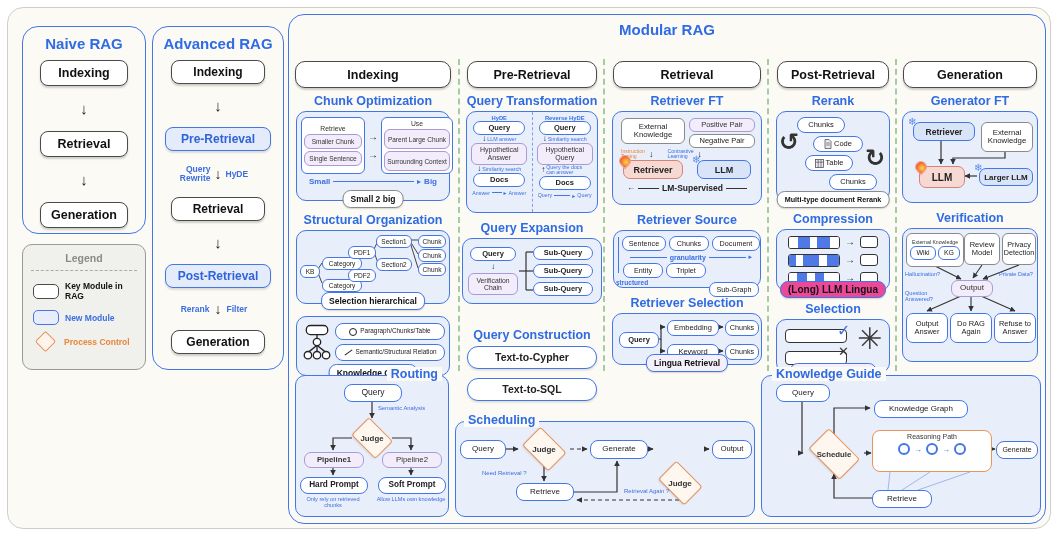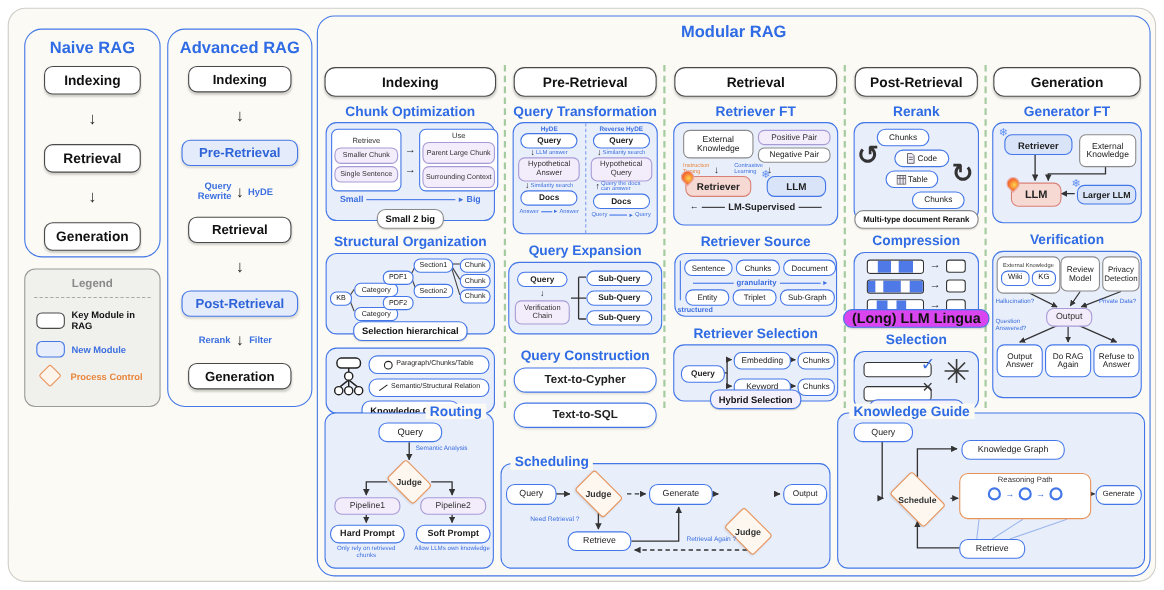--- a/index.html
+++ b/index.html
@@ -251,21 +251,21 @@
               <line x1="7" y1="26" x2="14" y2="26"></line>
               <line x1="7" y1="45" x2="14" y2="45"></line>
             </g>
           </svg>
         <div style="display:flex;flex-direction:column;gap:4px;">
           <span class="wb" style="width:58px;height:12px;font-size:7.5px;font-weight:bold;border-radius:7px;">Sub-Query</span>
           <span class="wb" style="width:58px;height:12px;font-size:7.5px;font-weight:bold;border-radius:7px;">Sub-Query</span>
           <span class="wb" style="width:58px;height:12px;font-size:7.5px;font-weight:bold;border-radius:7px;">Sub-Query</span>
         </div>
       </div>
-      <div class="st" style="margin:12px 0 4px;text-align:right;">Query Construction</div>
+      <div class="st" style="margin:24px 0 4px;text-align:right;">Query Construction</div>
       <div class="wb" style="width:128px;height:21px;font-size:10.5px;font-weight:bold;border-radius:11px;box-shadow:0 1.5px 2px rgba(0,0,0,.12);">Text-to-Cypher</div>
       <div class="wb" style="width:128px;height:21px;font-size:10.5px;font-weight:bold;border-radius:11px;margin-top:9px;box-shadow:0 1.5px 2px rgba(0,0,0,.12);">Text-to-SQL</div>
     </div>
 
     <div class="colflex" style="left:322px;top:46px;width:152px;">
       <div class="hdr">Retrieval</div>
       <div class="st" style="margin:6px 0 3px;">Retriever FT</div>
       <div class="mod" style="width:148px;height:92px;">
         <div style="display:flex;justify-content:space-between;padding:6px 6px 0 8px;">
           <span class="gb" style="width:62px;height:24px;font-size:7.8px;">External Knowledge</span>
@@ -307,21 +307,21 @@
         </div>
         <div style="display:flex;align-items:center;gap:3px;padding:2px 8px;">
           <span class="hline"></span>
           <span class="tb" style="font-size:7px;font-weight:bold;">granularity</span>
           <span class="hline"></span>
           <span class="tb" style="font-size:7px;">▸</span>
         </div>
         <div style="display:flex;gap:3px;justify-content:center;">
           <span class="wb" style="width:38px;height:13px;font-size:7.2px;border-radius:7px;">Entity</span>
           <span class="wb" style="width:38px;height:13px;font-size:7.2px;border-radius:7px;">Triplet</span>
-          <span class="wb" style="width:48px;height:13px;font-size:7.2px;border-radius:7px;">Sub-Graph</span>
+          <span class="wb" style="width:48px;height:13px;font-size:7.2px;border-radius:7px;margin-top:19px;">Sub-Graph</span>
         </div>
         <span class="tb abs" style="left:2px;bottom:1px;font-size:6.5px;font-weight:bold;">structured</span>
       </div>
       <div class="st" style="margin:8px 0 3px;">Retriever Selection</div>
       <div class="mod" style="width:148px;height:50px;">
         <svg class="conn" width="148" height="50">
           <defs>
               <marker id="ahs" markerWidth="5" markerHeight="5" refX="4.5" refY="2.5" orient="auto">
                 <path d="M0,0L5,2.5L0,5z" fill="#333"></path>
               </marker>
@@ -331,21 +331,21 @@
             <path d="M48,25 v12 h4" marker-end="url(#ahs)"></path>
             <line x1="104" y1="13" x2="110" y2="13" marker-end="url(#ahs)"></line>
             <line x1="104" y1="37" x2="110" y2="37" marker-end="url(#ahs)"></line>
           </g>
         </svg>
         <span class="wb abs" style="left:6px;top:18px;width:38px;height:14px;font-size:7.5px;font-weight:bold;border-radius:7px;">Query</span>
         <span class="wb abs" style="left:54px;top:6px;width:50px;height:14px;font-size:7.5px;border-radius:7px;">Embedding</span>
         <span class="wb abs" style="left:54px;top:30px;width:50px;height:14px;font-size:7.5px;border-radius:7px;">Keyword</span>
         <span class="wb abs" style="left:112px;top:6px;width:32px;height:14px;font-size:7.2px;border-radius:7px;">Chunks</span>
         <span class="wb abs" style="left:112px;top:30px;width:32px;height:14px;font-size:7.2px;border-radius:7px;">Chunks</span>
-        <div class="pillcap" style="bottom:-8px;font-size:8.5px;height:14px;border-color:#4377E8;background:#F4F0FB;">Hybrid Selection</div>
+        <div class="pillcap" style="bottom:-8px;font-size:8.5px;height:14px;border-color:#4377E8;background:#F4F0FB;">Lingua Retrieval</div>
       </div>
     </div>
 
     <div class="colflex" style="left:486px;top:46px;width:116px;">
       <div class="hdr">Post-Retrieval</div>
       <div class="st" style="margin:6px 0 3px;">Rerank</div>
       <div class="mod" style="width:112px;height:88px;">
         <span class="wb abs" style="left:20px;top:5px;width:46px;height:14px;font-size:7.5px;border-radius:8px;">Chunks</span>
         <span class="wb abs" style="left:36px;top:24px;width:48px;height:14px;font-size:7.5px;border-radius:8px;gap:2px;">
           <svg width="8" height="10" viewBox="0 0 8 10">
@@ -397,21 +397,21 @@
           <span class="cbar">
               <span class="seg" style="width:8px;background:#fff;"></span>
               <span class="seg" style="width:10px;background:#4E79E6;"></span>
               <span class="seg" style="width:8px;background:#fff;"></span>
               <span class="seg" style="width:9px;background:#4E79E6;"></span>
               <span class="seg" style="width:15px;background:#fff;"></span>
             </span>
           <span class="ar" style="font-size:10px;">→</span>
           <span style="width:16px;height:10px;border:1.3px solid #333;border-radius:3px;background:#fff;"></span>
         </div>
-        <div class="pillcap" style="bottom:-8px;font-size:13px;height:13px;border-color:#4377E8;background:#d946ef;">(Long) LLM Lingua</div>
+        <div class="pillcap" style="bottom:-8px;font-size:10px;height:13px;border-color:#4377E8;background:#ec4899;">(Long) LLM Lingua</div>
       </div>
       <div class="st" style="margin:11px 0 3px;">Selection</div>
       <div class="mod" style="width:112px;height:52px;">
         <span class="abs" style="left:8px;top:9px;width:60px;height:12px;border:1.6px solid #333;border-radius:4px;background:#fff;"></span>
         <span class="abs tb" style="left:60px;top:1px;font-size:16px;font-weight:bold;">✓</span>
         <span class="abs" style="left:8px;top:31px;width:60px;height:12px;border:1.6px solid #333;border-radius:4px;background:#fff;"></span>
         <span class="abs" style="left:61px;top:24px;font-size:13px;font-weight:bold;color:#333;">✕</span>
         <span class="abs" style="left:80px;top:4px;font-size:30px;color:#3a3a3a;line-height:1;">✳</span>
         <div class="pillcap" style="bottom:-8px;font-size:7.8px;height:13px;border-color:#4377E8;background:#F4F0FB;">LLM Select chunks</div>
       </div>
@@ -497,21 +497,21 @@
           <path d="M96,62 h19 v12" marker-end="url(#ahr)"></path>
           <line x1="37" y1="92" x2="37" y2="99" marker-end="url(#ahr)"></line>
           <line x1="115" y1="92" x2="115" y2="99" marker-end="url(#ahr)"></line>
         </g>
       </svg>
       <span class="wb abs" style="left:48px;top:8px;width:56px;height:16px;font-size:8.5px;border-radius:8px;">Query</span>
       <span class="tb abs" style="left:82px;top:29px;font-size:5.8px;">Semantic Analysis</span>
       <div class="diamond abs" style="left:54px;top:46px;width:44px;height:32px;">
           <span style="font-size:7.8px;">Judge</span>
         </div>
-      <span class="lav abs" style="left:8px;top:76px;width:58px;height:14px;font-size:7.8px;border-radius:7px;">Pipeline1</span>
+      <span class="lav abs" style="left:8px;top:76px;width:58px;height:14px;font-size:7.8px;border-radius:7px;font-weight:bold;">Pipeline1</span>
       <span class="lav abs" style="left:86px;top:76px;width:58px;height:14px;font-size:7.8px;border-radius:7px;">Pipeline2</span>
       <span class="wb abs" style="left:4px;top:101px;width:66px;height:15px;font-size:8.2px;font-weight:bold;border-radius:8px;">Hard Prompt</span>
       <span class="wb abs" style="left:82px;top:101px;width:66px;height:15px;font-size:8.2px;font-weight:bold;border-radius:8px;">Soft Prompt</span>
       <span class="tb abs" style="left:2px;top:120px;width:70px;font-size:5.6px;text-align:center;line-height:1.1;">Only rely on retrieved chunks</span>
       <span class="tb abs" style="left:80px;top:120px;width:70px;font-size:5.6px;text-align:center;line-height:1.1;">Allow LLMs own knowledge</span>
     </div>
 
 
     <div class="mod" style="position:absolute;left:166px;top:406px;width:298px;height:94px;">
       <div class="st abs" style="top:-9px;left:8px;background:#FBFAF4;padding:0 4px;font-size:12.5px;">Scheduling</div>

